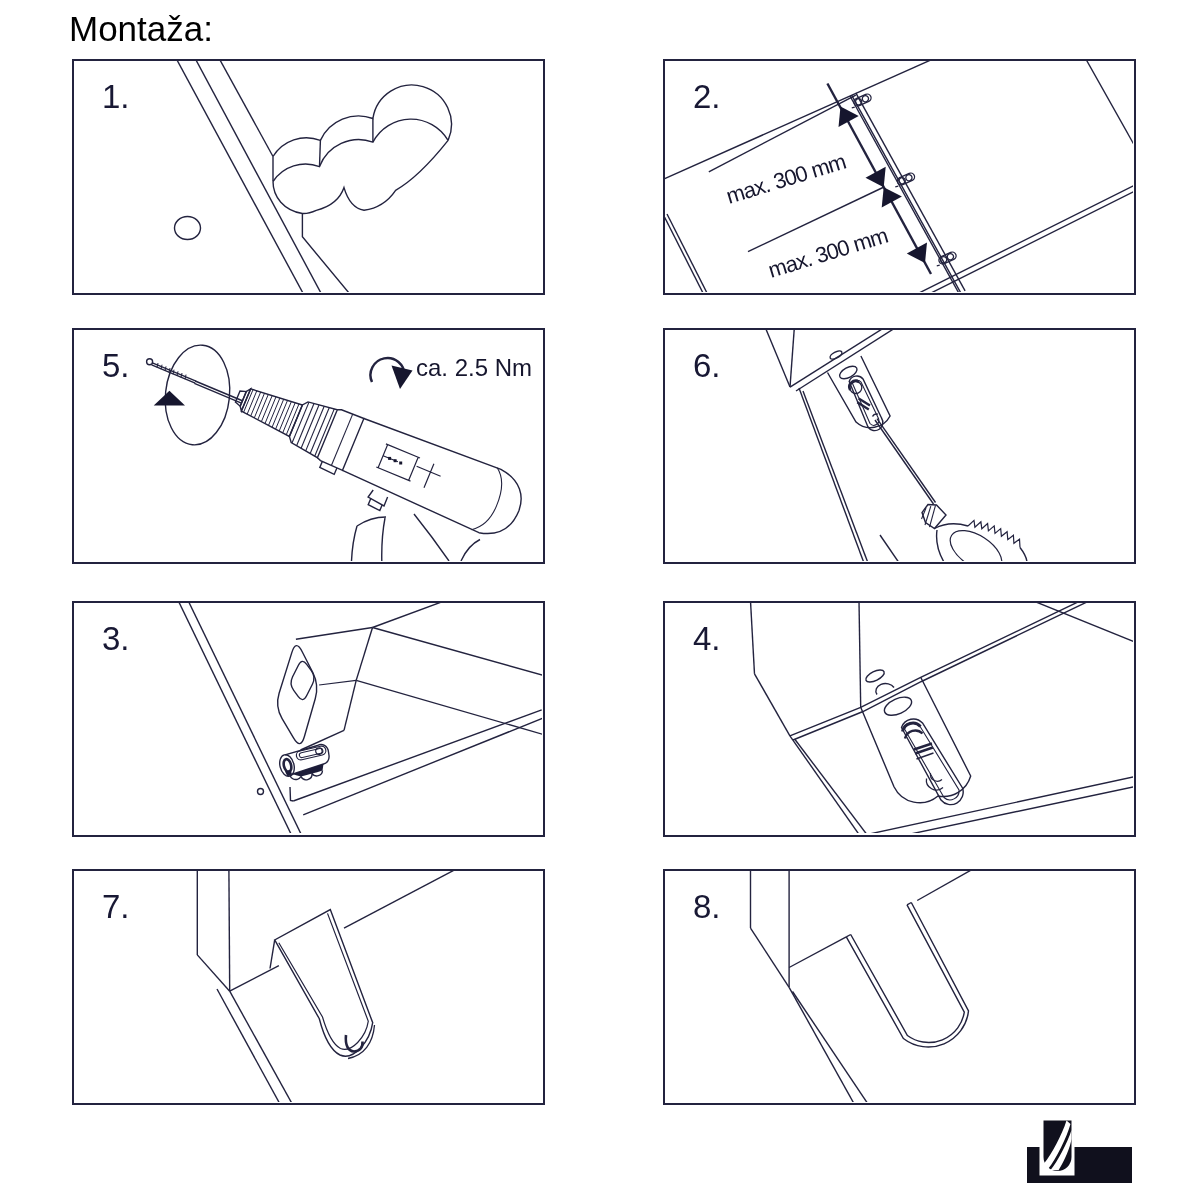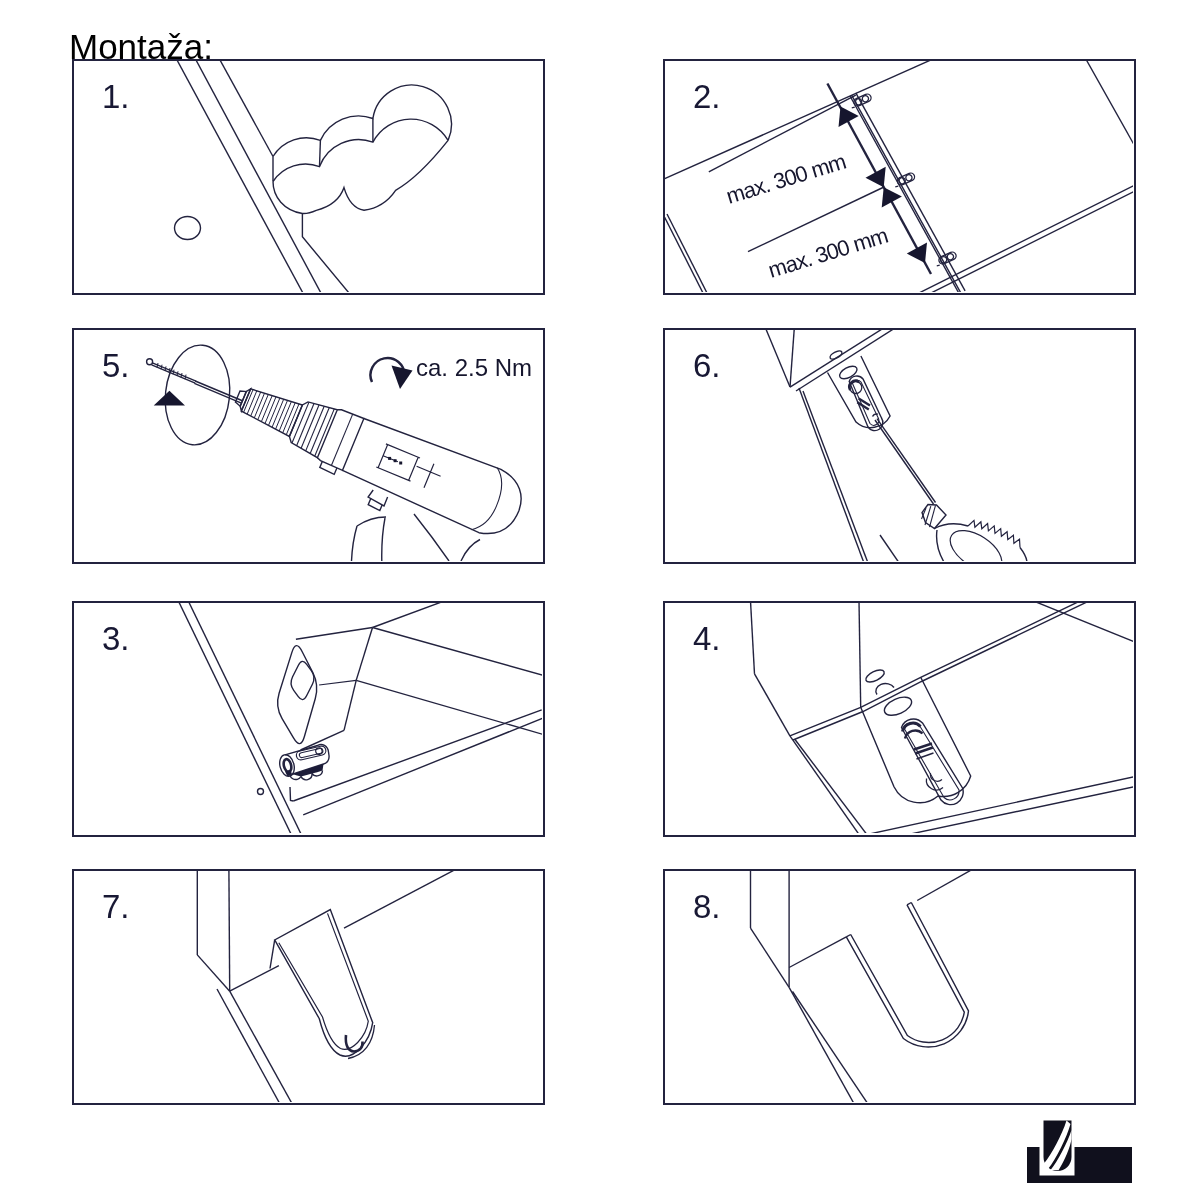--- a/index.html
+++ b/index.html
@@ -1,20 +1,20 @@
 <!DOCTYPE html>
 <html><head>
 <meta charset="utf-8">
 <style>
 html,body{margin:0;padding:0;width:1200px;height:1200px;background:#fff;overflow:hidden}
 body{font-family:"Liberation Sans",sans-serif;position:relative}
 .panel{position:absolute;width:473px;height:236px;border:2px solid #23233f;box-sizing:border-box;background:#fff}
 .panel svg{position:absolute;left:0;top:0}
 .num{position:absolute;left:28px;top:17px;font-size:33px;color:#181834}
-#title{position:absolute;left:69px;top:27px;font-size:35px;color:#000}
+#title{position:absolute;left:69px;top:9px;font-size:35px;color:#000}
 </style>
 </head>
 <body>
 <div id="title">Montaža:</div>
 
 <div class="panel" style="left:72px;top:59px">
 <div class="num">1.</div>
 <svg width="468" height="231" viewBox="0 0 468 231" fill="none" stroke="#23233f" stroke-width="1.4">
 <line x1="103" y1="-1" x2="230" y2="234"></line>
 <line x1="122" y1="-1" x2="248" y2="234"></line>

